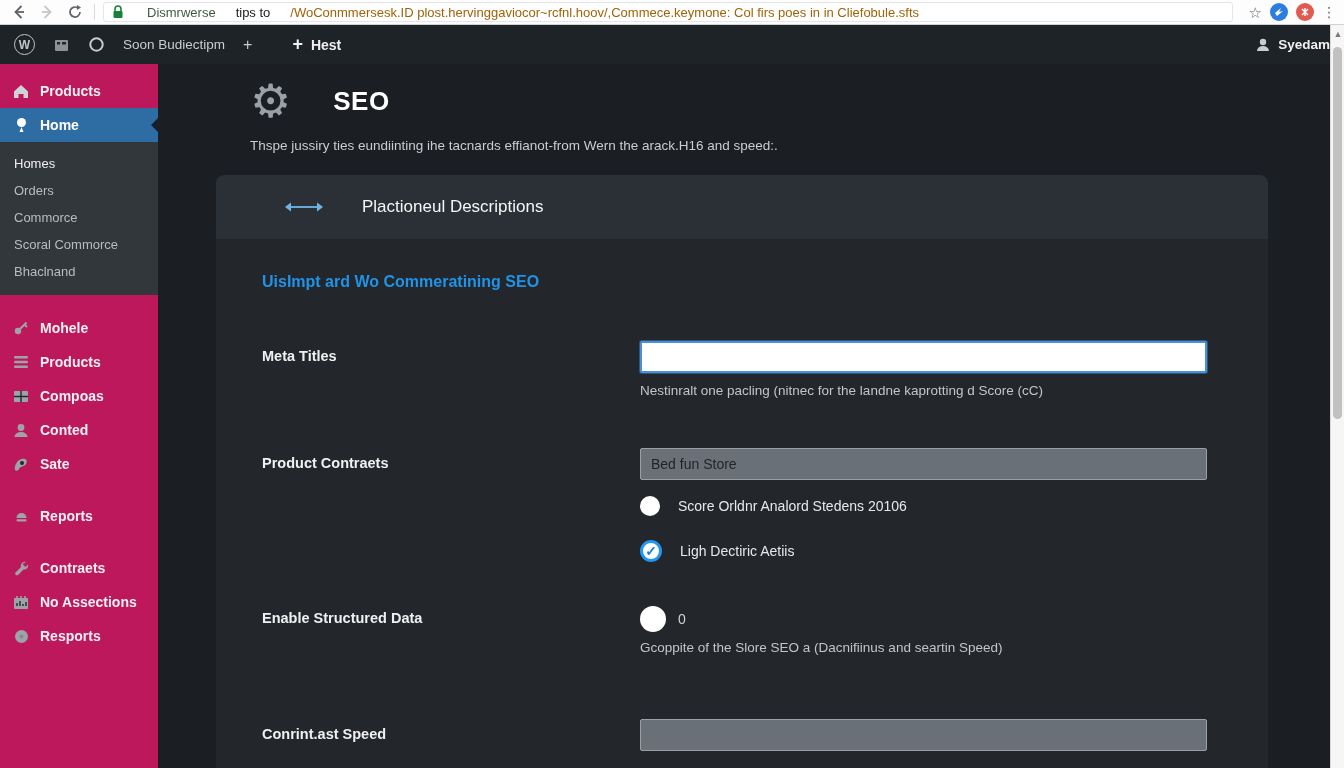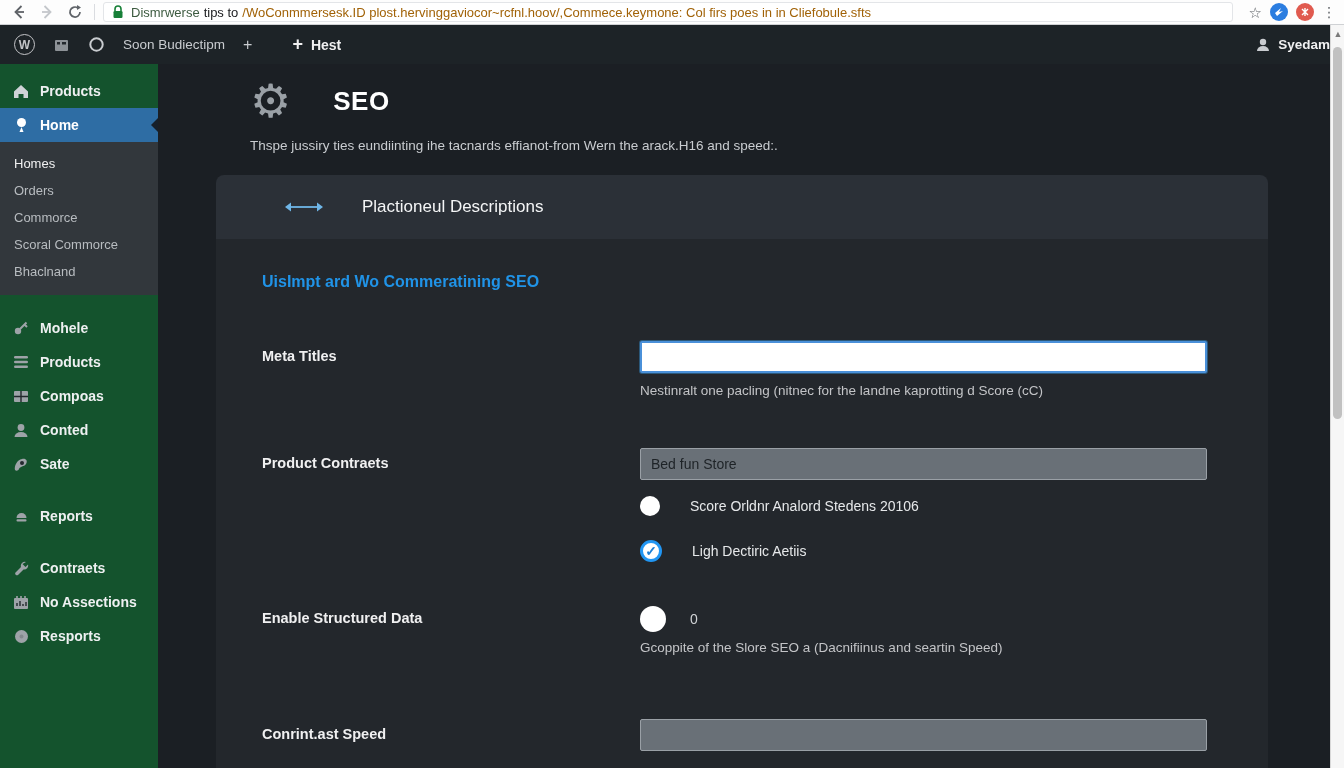--- a/index.html
+++ b/index.html
@@ -2,21 +2,21 @@
 <html><head>
 <meta charset="utf-8">
 <style>
   * { margin:0; padding:0; box-sizing:border-box; }
   html,body { width:1344px; height:768px; overflow:hidden; font-family:"Liberation Sans", sans-serif; background:#1b1f24; }
 
   
   .browser-bar { position:absolute; top:0; left:0; width:1344px; height:25px; background:#fdfdfd; border-bottom:1px solid #cfd1d4; display:flex; align-items:center; padding:0 8px; z-index:30; }
   .nav-btn { width:22px; height:22px; display:flex; align-items:center; justify-content:center; margin-right:6px; flex:0 0 auto; }
   .chrome-sep { width:1px; height:16px; background:#dadce0; margin:0 8px 0 2px; }
-  .omnibox { flex:1; height:20px; display:flex; align-items:center; background:#ffffff; border:1px solid #e3e5e8; border-radius:3px; padding:0 8px; overflow:hidden; white-space:nowrap; }
+  .omnibox { flex:1; height:20px; display:flex; align-items:center; background:#ffffff; border:1px solid #e3e5e8; border-radius:3px; padding:0 8px; overflow:hidden; white-space:nowrap;gap:16px; }
   .omnibox .host { color:#3c5a3f; font-size:13px; margin-right:4px; }
   .omnibox .bold-part { color:#202124; font-weight:normal; font-size:13px; margin-right:4px;text-align:center; }
   .omnibox .path { color:#a16207; font-size:13px; }
   .chrome-right { display:flex; align-items:center; margin-left:8px; flex:0 0 auto; }
   .chrome-right > * { margin-left:8px; }
   .star { font-size:15px; color:#5f6368; line-height:1; }
   .ext-icon { width:18px; height:18px; border-radius:50%; display:flex; align-items:center; justify-content:center; color:#fff; font-size:10px; font-weight:bold; }
   .ext-blue { background:#2b7de0; }
   .ext-red { background:#e05a4f; }
   .kebab { font-size:14px; color:#5f6368; letter-spacing:0; }
@@ -29,21 +29,21 @@
   .ab-plus { color:#c9ccd0; font-size:16px; }
   .ab-new { color:#f0f0f1; font-weight:bold; font-size:14px; display:flex; align-items:center; }
   .ab-new .big-plus { font-size:18px; font-weight:bold; margin-right:8px; }
   .ab-right { margin-left:auto; display:flex; align-items:center; color:#f0f0f1; font-weight:bold; font-size:13.5px; }
   .ab-right svg { margin-right:7px; }
 
   
   .app { position:absolute; top:64px; left:0; right:0; bottom:0; display:flex; }
 
   
-  .sidebar { width:158px; background:#14532d; flex:0 0 auto; padding-top:10px; color:#e2e4e7; }
+  .sidebar { width:158px; background:#be185d; flex:0 0 auto; padding-top:10px; color:#e2e4e7; }
   .side-item { display:flex; align-items:center; height:34px; padding:0 12px; font-size:14px; font-weight:bold; color:#eef0f1; position:relative; cursor:pointer; }
   .side-item .s-icon { width:18px; margin-right:10px; display:flex; justify-content:center; }
   .side-item.active { background:#2e6da4; color:#ffffff; }
   .collapse-arrow { position:absolute; right:0; top:50%; margin-top:-7px; width:0; height:0; border-top:7px solid transparent; border-bottom:7px solid transparent; border-right:7px solid #17202a; }
   .submenu { background:#32373c; padding:8px 0 10px 0; }
   .submenu-item { padding:6px 12px 6px 14px; font-size:13px; color:#b8bcc0; cursor:pointer; }
   .submenu-item.current { color:#f0f0f1; }
   .side-group { margin-top:16px; }
   .gap-sm { margin-top:18px; }
   svg.sicon { display:block; }
@@ -62,21 +62,21 @@
 
   .section-link { color:#2093e7; font-size:16px; font-weight:bold; }
 
   .form-row { display:grid; grid-template-columns:378px 582px; align-items:start; }
   .f-label { color:#f0f0f1; font-size:14.5px; font-weight:bold; padding-top:7px; }
   .text-input { width:567px; height:32px; border-radius:2px; font-size:14px; padding:0 10px; font-family:"Liberation Sans", sans-serif; }
   .input-focused { background:#ffffff; border:2px solid #4a90d9; box-shadow:0 0 0 1px #2b587a; color:#1d2327; }
   .input-gray { background:#697077; border:1px solid #9aa0a6; color:#1e2327; }
   .help-text { color:#c3c4c7; font-size:13.5px; margin-top:10px; }
 
-  .choice-row { display:flex; align-items:center; margin-top:16px;gap:12px; }
+  .choice-row { display:flex; align-items:center; margin-top:16px; }
   .choice-label { color:#e6e8ea; font-size:14px; margin-left:18px; }
   .circle-blank { width:20px; height:20px; border-radius:50%; background:#ffffff; flex:0 0 auto; }
   .circle-check { width:22px; height:22px; border-radius:50%; background:#ffffff; border:3px solid #2196f3; color:#1c7fd6; font-size:14px; font-weight:bold; display:flex; align-items:center; justify-content:center; flex:0 0 auto; }
   .toggle-circle { width:26px; height:26px; border-radius:50%; background:#ffffff; flex:0 0 auto; }
   .toggle-value { color:#d0d3d6; font-size:14px; margin-left:12px; }
 
   .mt-heading { margin-top:0; }
   .row-meta { margin-top:50px; }
   .row-product { margin-top:50px; }
   .row-structured { margin-top:44px; }

